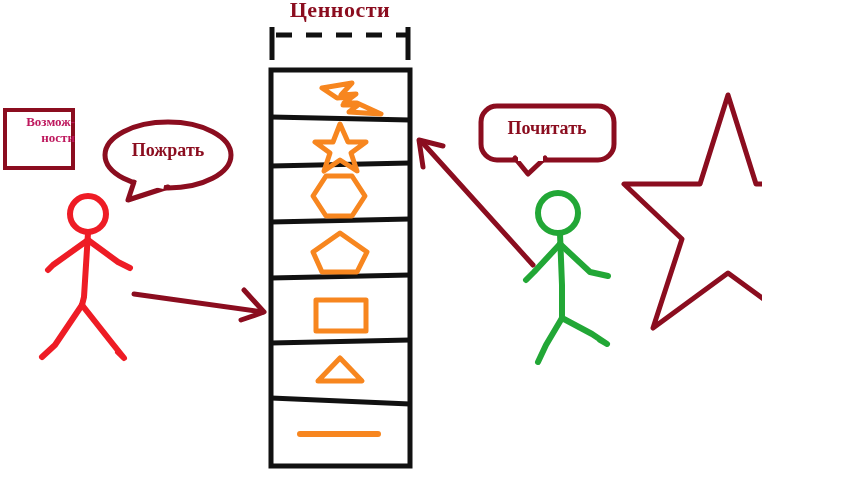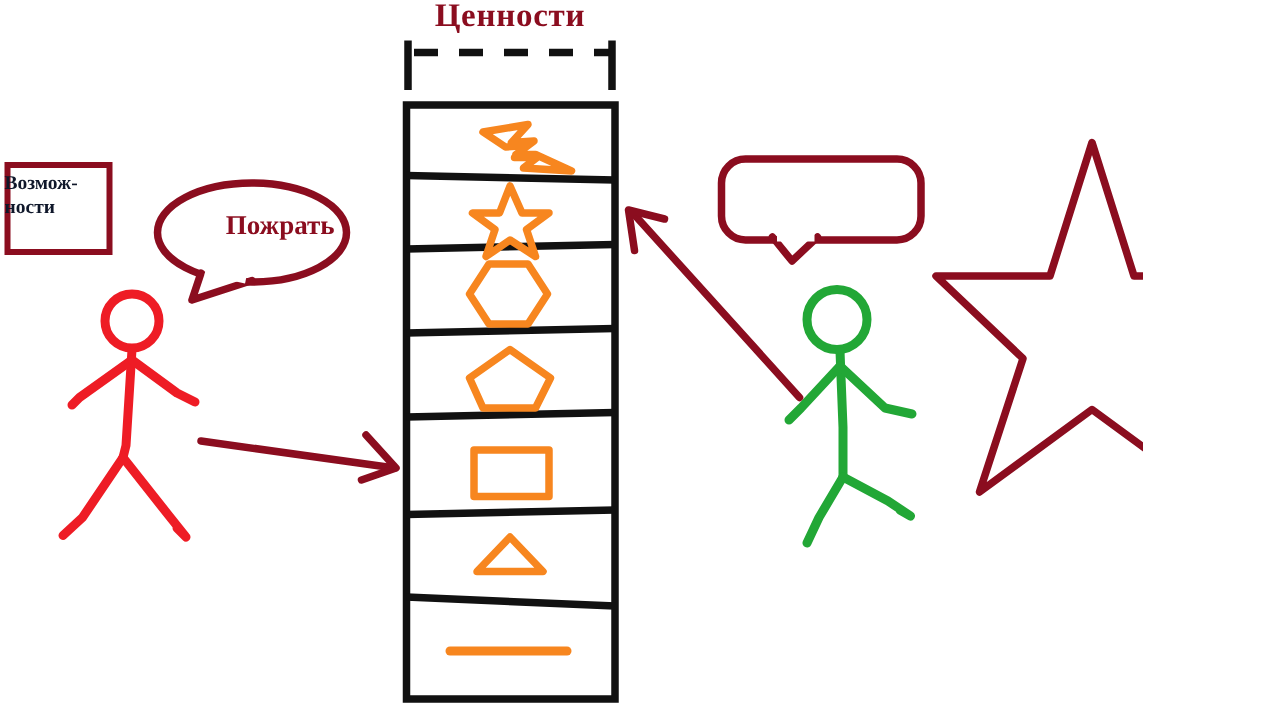--- a/index.html
+++ b/index.html
@@ -48,32 +48,32 @@
     height: 62px;
     border: 4px solid #8B0D1F;
     box-sizing: border-box;
     background: #ffffff;
   }
   #opp-box-label {
     position: absolute;
     left: 3px;
     top: 114px;
     width: 72px;
-    text-align: left;
+    text-align: right;
     font-size: 13px;
-    color: #0f172a;
+    color: #be185d;
     font-family: "Liberation Serif", serif;
     font-weight: bold;
   }
   #opp-box-label span { display: block; }
   #bubble-eat-label {
     left: 113px;
     top: 141px;
     width: 110px;
-    text-align: right;
+    text-align: center;
     font-size: 18px;
   }
   #bubble-read-label {
     left: 487px;
     top: 119px;
     width: 120px;
     text-align: center;
     font-size: 18px;
   }
   #star-label {
@@ -170,15 +170,16 @@
   <div class="txt" id="title-values">Ценности</div>
 
   <div id="opp-box"></div>
   <div id="opp-box-label">
     <span>Возмож-</span>
     <span>ности</span>
   </div>
 
   <div class="txt" id="bubble-eat-label">Пожрать</div>
 
+  <div class="txt" id="bubble-read-label">Почитать</div>
 
 
 </div>
 
 </body></html>

